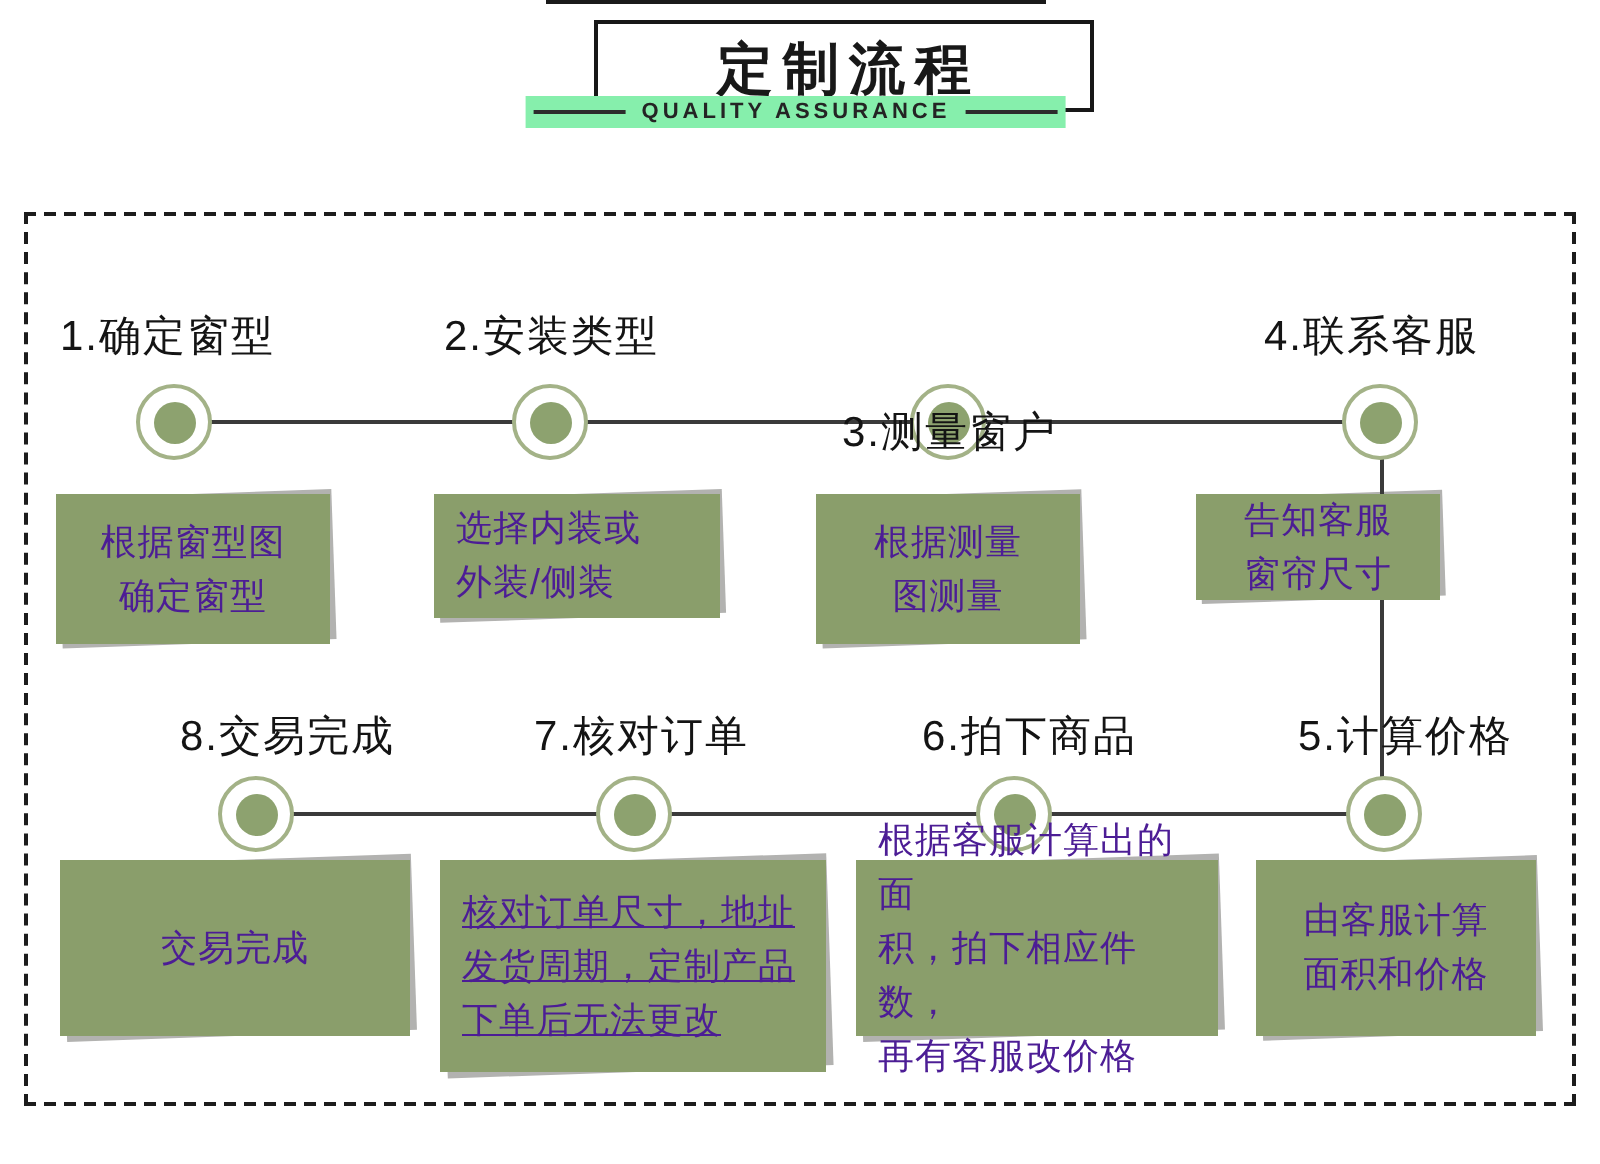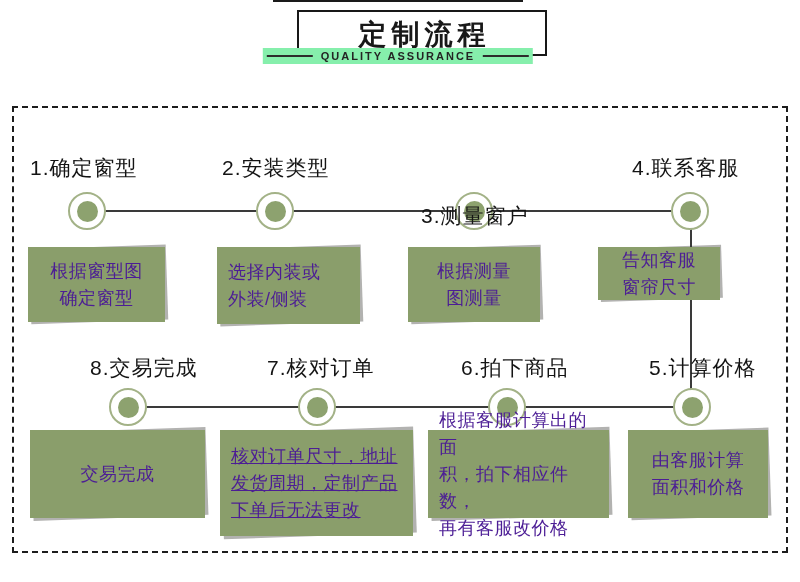--- a/index.html
+++ b/index.html
@@ -39,21 +39,21 @@
   .l8{left:90px;top:354px;} .l7{left:267px;top:354px;} .l6{left:461px;top:354px;} .l5{left:649px;top:354px;}
 
   
   .pbox{position:absolute;background:#8a9e6b;color:#4c1d95;font-size:18px;line-height:1.5;
         letter-spacing:0.5px;display:flex;align-items:center;justify-content:center;
         text-align:center;white-space:pre-line;padding:6px 8px;}
   .pbox::before{content:"";position:absolute;left:0;top:0;width:100%;height:100%;
         background:#b2b2b0;transform:rotate(-2deg) translate(2px,0);z-index:-1;}
   .pbox.left{justify-content:flex-start;text-align:left;padding-left:11px;padding-right:6px;}
   .b1{left:28px;top:247px;width:137px;height:75px;}
-  .b2{left:217px;top:247px;width:143px;height:77px;}
+  .b2{left:217px;top:247px;width:143px;height:62px;}
   .b3{left:408px;top:247px;width:132px;height:75px;}
   .b4{left:598px;top:247px;width:122px;height:53px;}
   .b8{left:30px;top:430px;width:175px;height:88px;}
   .b7{left:220px;top:430px;width:193px;height:106px;text-decoration:underline;}
   .b6{left:428px;top:430px;width:181px;height:88px;}
   .b5{left:628px;top:430px;width:140px;height:88px;}
 </style>
 </head>
 <body>
 

